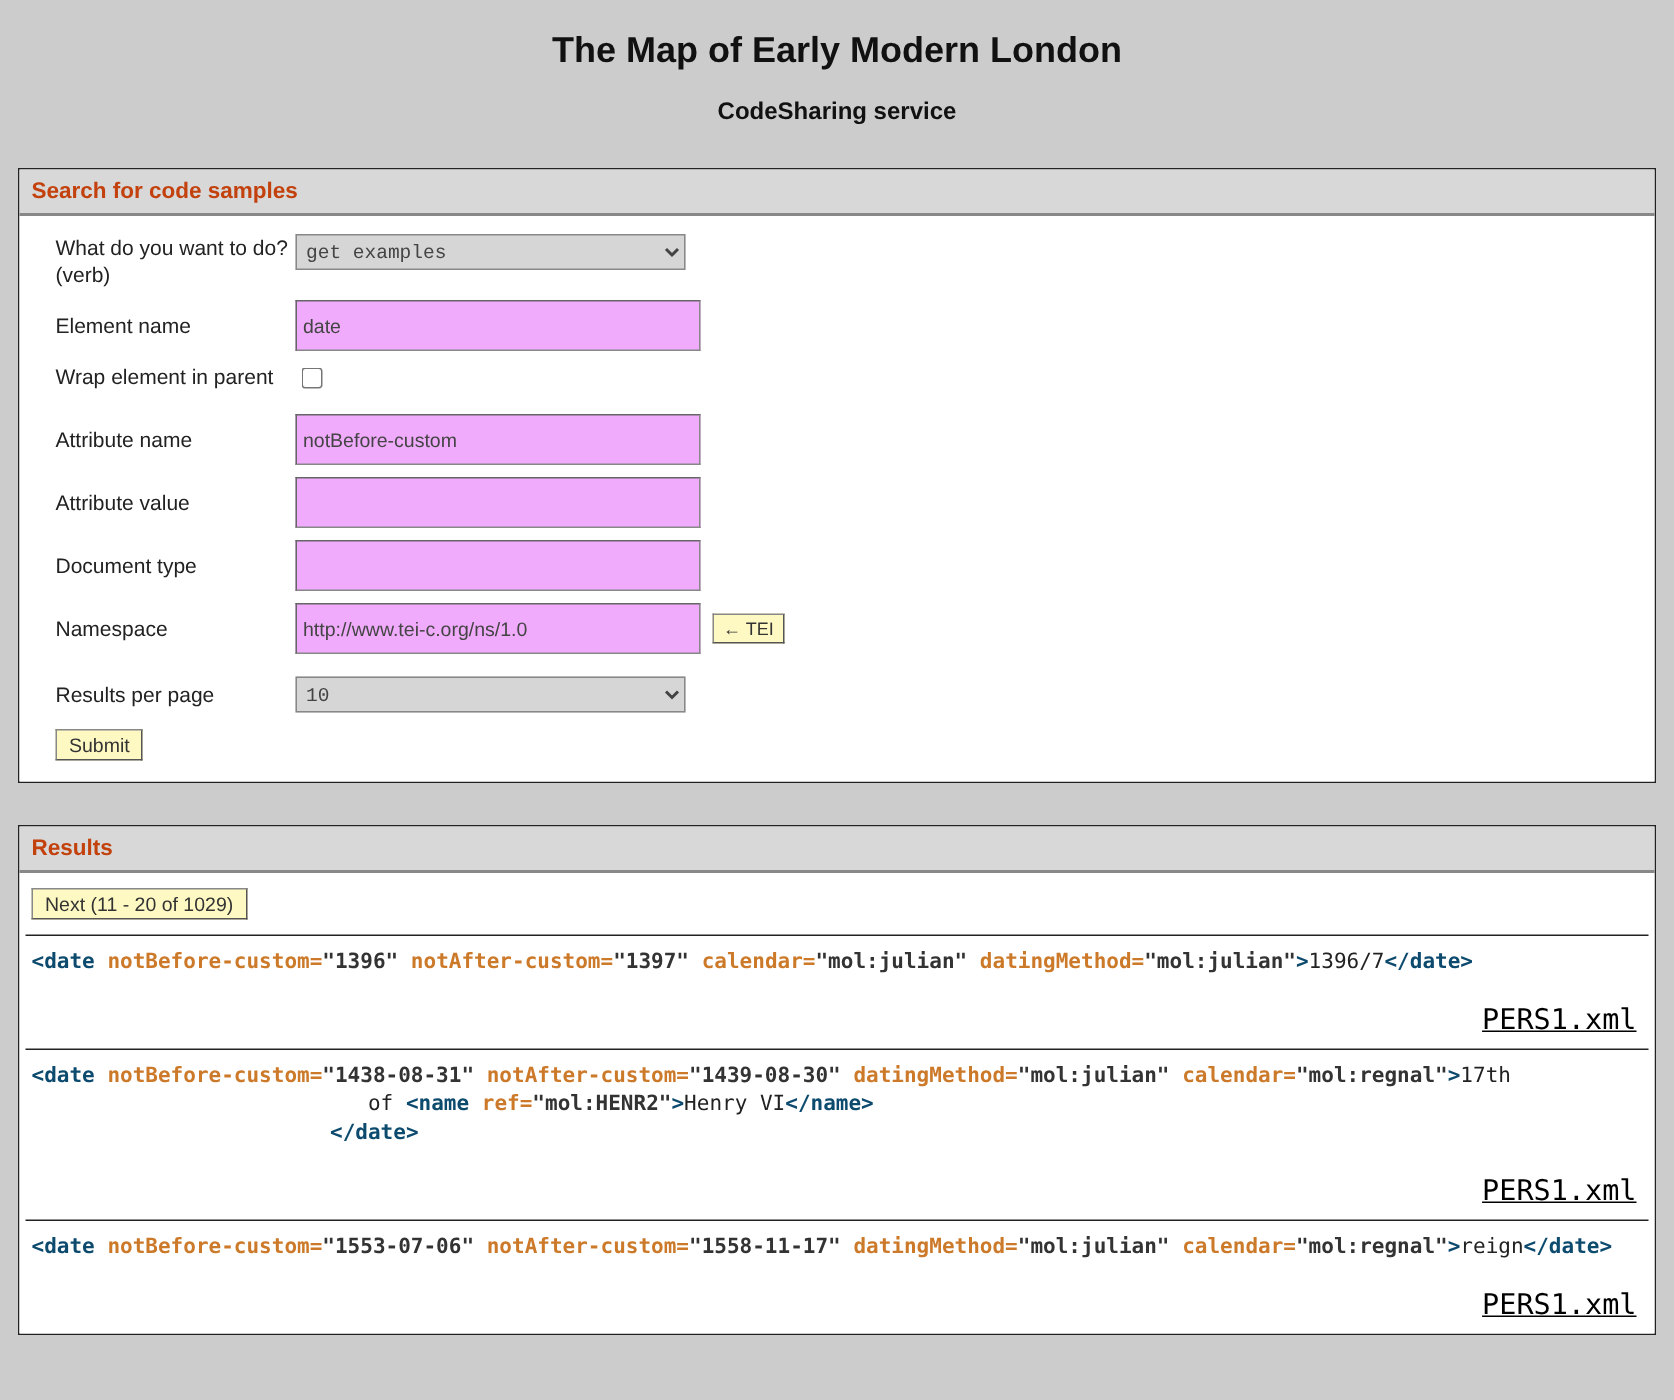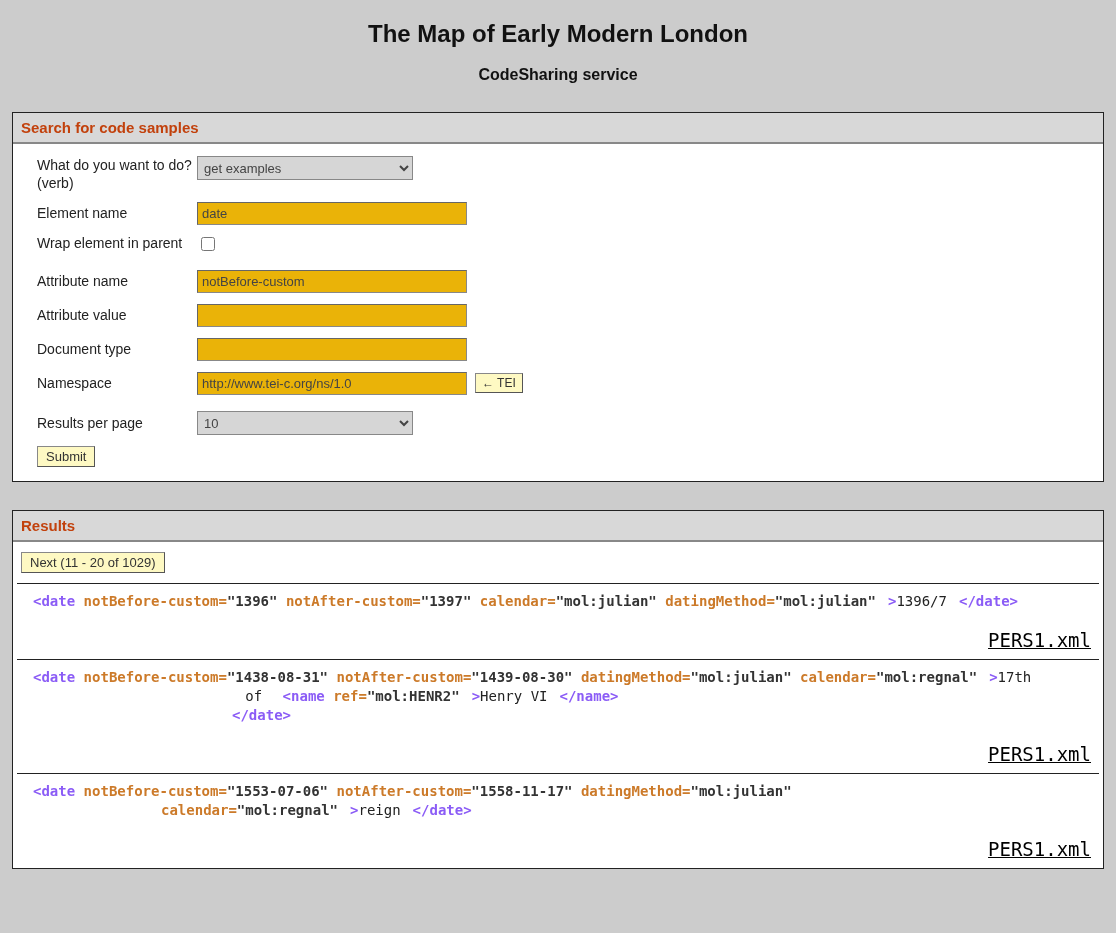--- a/index.html
+++ b/index.html
@@ -56,36 +56,36 @@
   .form-row.tall { align-items: flex-start; }
   .form-label {
     width: 160px;
     flex-shrink: 0;
     font-size: 14px;
     color: #222;
     line-height: 1.3;
   }
   .text-input {
     width: 270px;
-    height: 23px;
-    background: #eab308;
+    height: 34px;
+    background: #f0abfc;
     border: 1px solid #888;
     border-top-color: #666;
     border-left-color: #666;
     font-family: Verdana, Geneva, sans-serif;
     font-size: 13px;
     color: #444;
     padding: 1px 4px;
   }
   .select-input {
-    width: 216px;
+    width: 260px;
     height: 24px;
     background: #d6d6d6;
     border: 1px solid #888;
-    font-family: Liberation Sans, sans-serif;
+    font-family: Liberation Mono, monospace;
     font-size: 13px;
     color: #444;
     padding: 1px 2px;
   }
   .checkbox-input {
     width: 14px;
     height: 14px;
   }
   .btn {
     background: #fef9c3;
@@ -117,21 +117,21 @@
   .code {
     font-family: "DejaVu Sans Mono", Menlo, Consolas, monospace;
     font-size: 14px;
     white-space: pre-wrap;
     word-break: break-word;
     line-height: 1.35;
     color: #222;
     padding-left: 140px;
     text-indent: -140px;
   }
-  .code .tag    { color: #8b5cf6; font-weight: bold; margin-left: 12px; }
+  .code .tag    { color: #0c4a6e; font-weight: bold; }
   .code .attr   { color: #cc7a29; font-weight: bold; }
   .code .val    { color: #333; font-weight: bold; }
   .code .txt    { color: #222; }
   .file-link {
     display: block;
     text-align: right;
     font-family: "DejaVu Sans Mono", Menlo, Consolas, monospace;
     font-size: 19px;
     color: #000000;
     text-decoration: underline;

